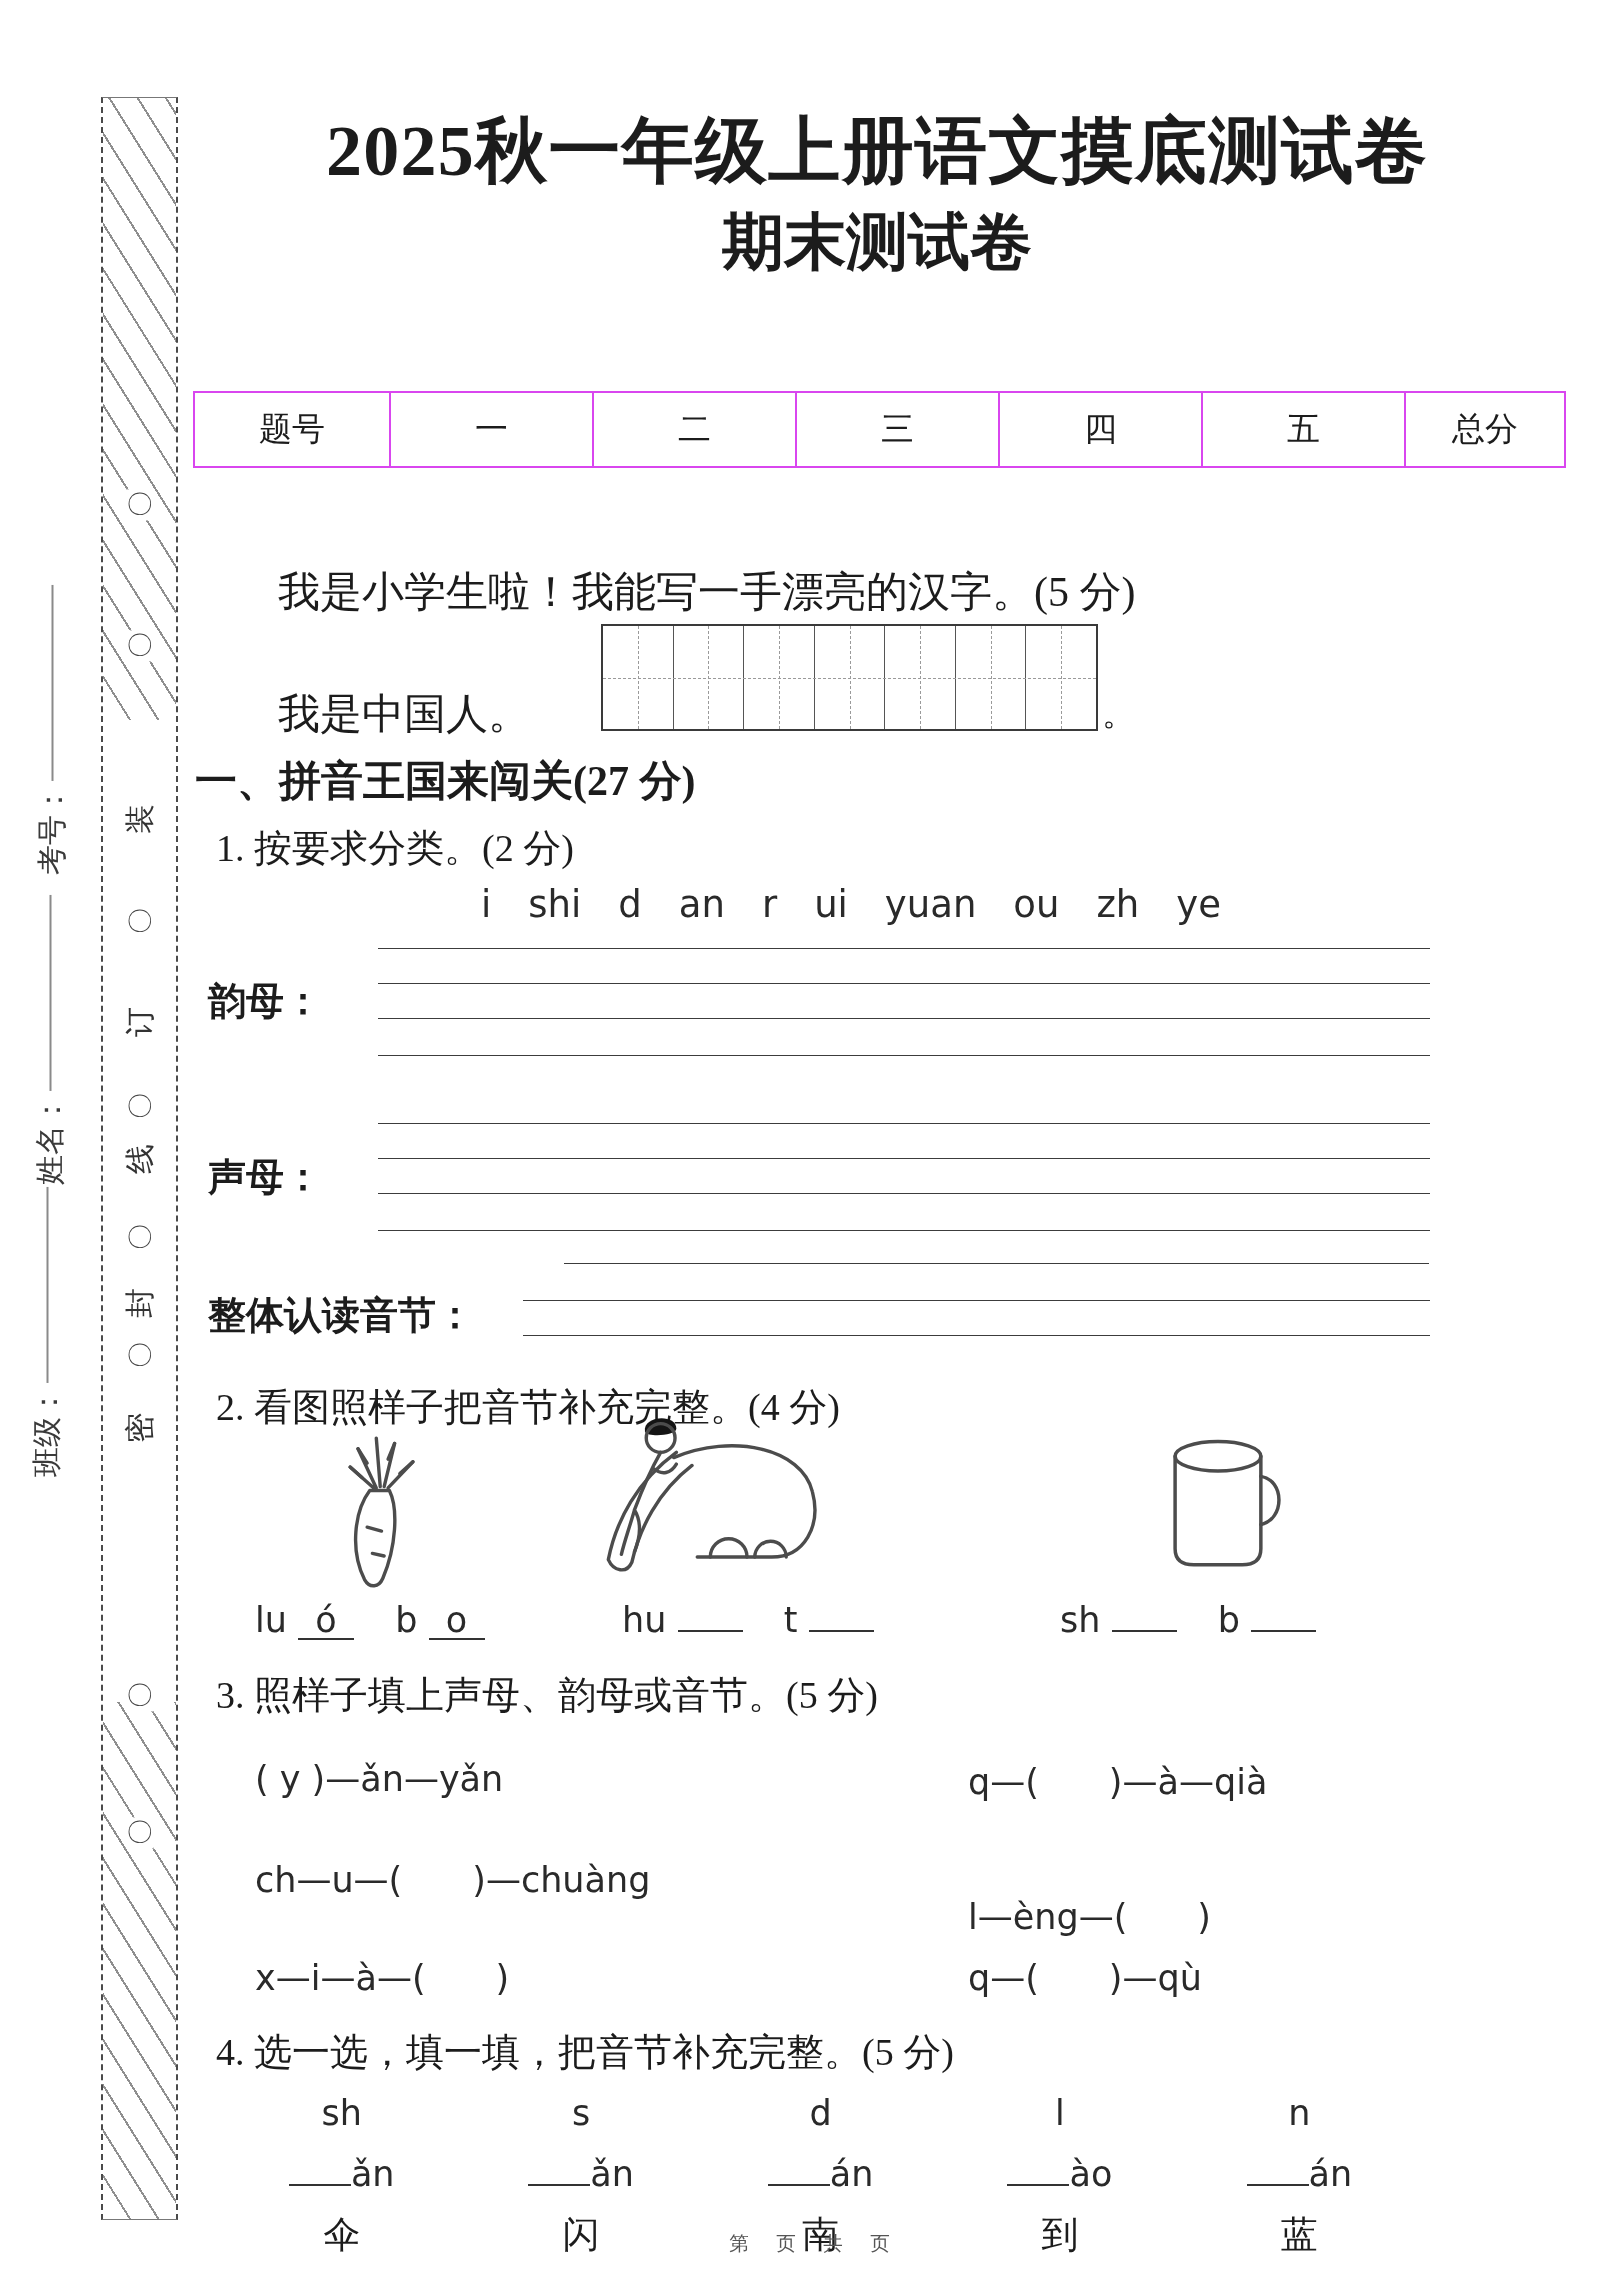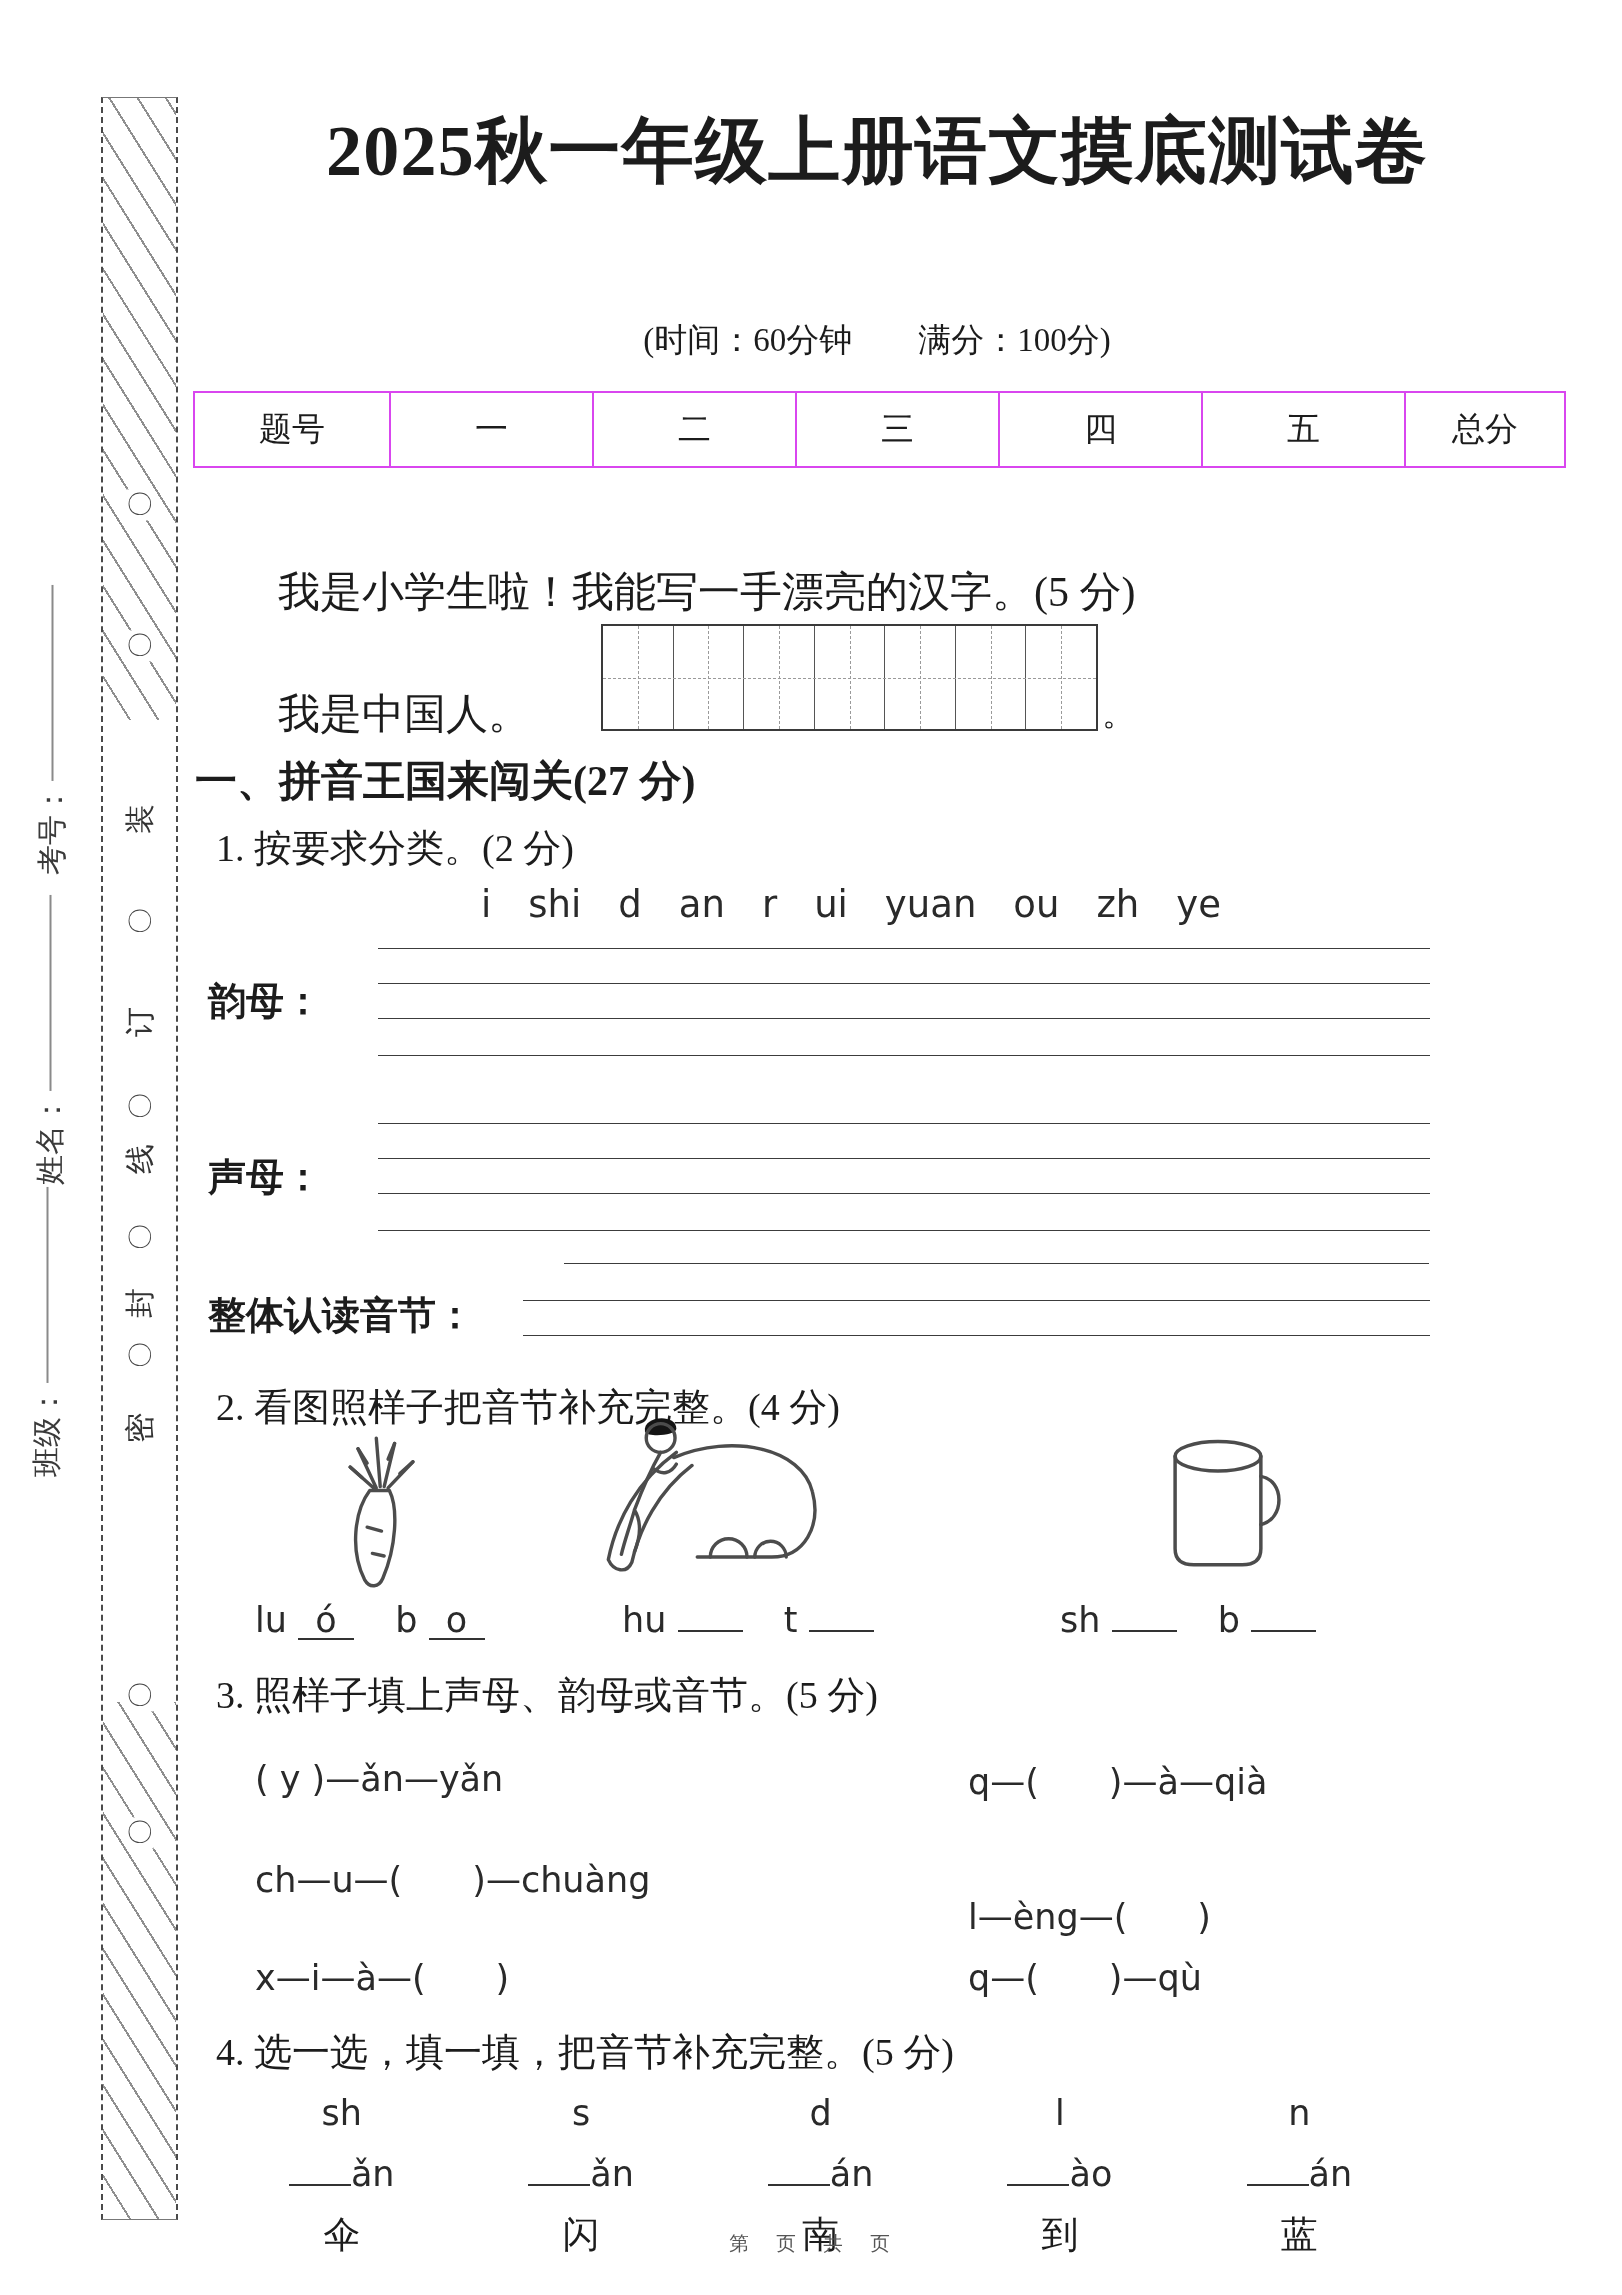--- a/index.html
+++ b/index.html
@@ -103,21 +103,21 @@
     <span class="strip-item strip-char" style="top:1061px;">线</span>
     <span class="strip-item strip-circle" style="top:1140px;">〇</span>
     <span class="strip-item strip-char" style="top:1205px;">封</span>
     <span class="strip-item strip-circle" style="top:1258px;">〇</span>
     <span class="strip-item strip-char" style="top:1330px;">密</span>
     <span class="strip-item strip-circle" style="top:1598px;">〇</span>
     <span class="strip-item strip-circle" style="top:1735px;">〇</span>
   </div>
 
   <div class="title">2025秋一年级上册语文摸底测试卷</div>
-  <div class="info">(时间：60分钟　　满分：100分)</div>
+  <div class="subtitle">期末测试卷</div>
 
   <table class="score">
     <colgroup>
         <col style="width:196px">
         <col style="width:203px">
         <col style="width:203px">
         <col style="width:203px">
         <col style="width:203px">
         <col style="width:203px">
         <col style="width:160px">

